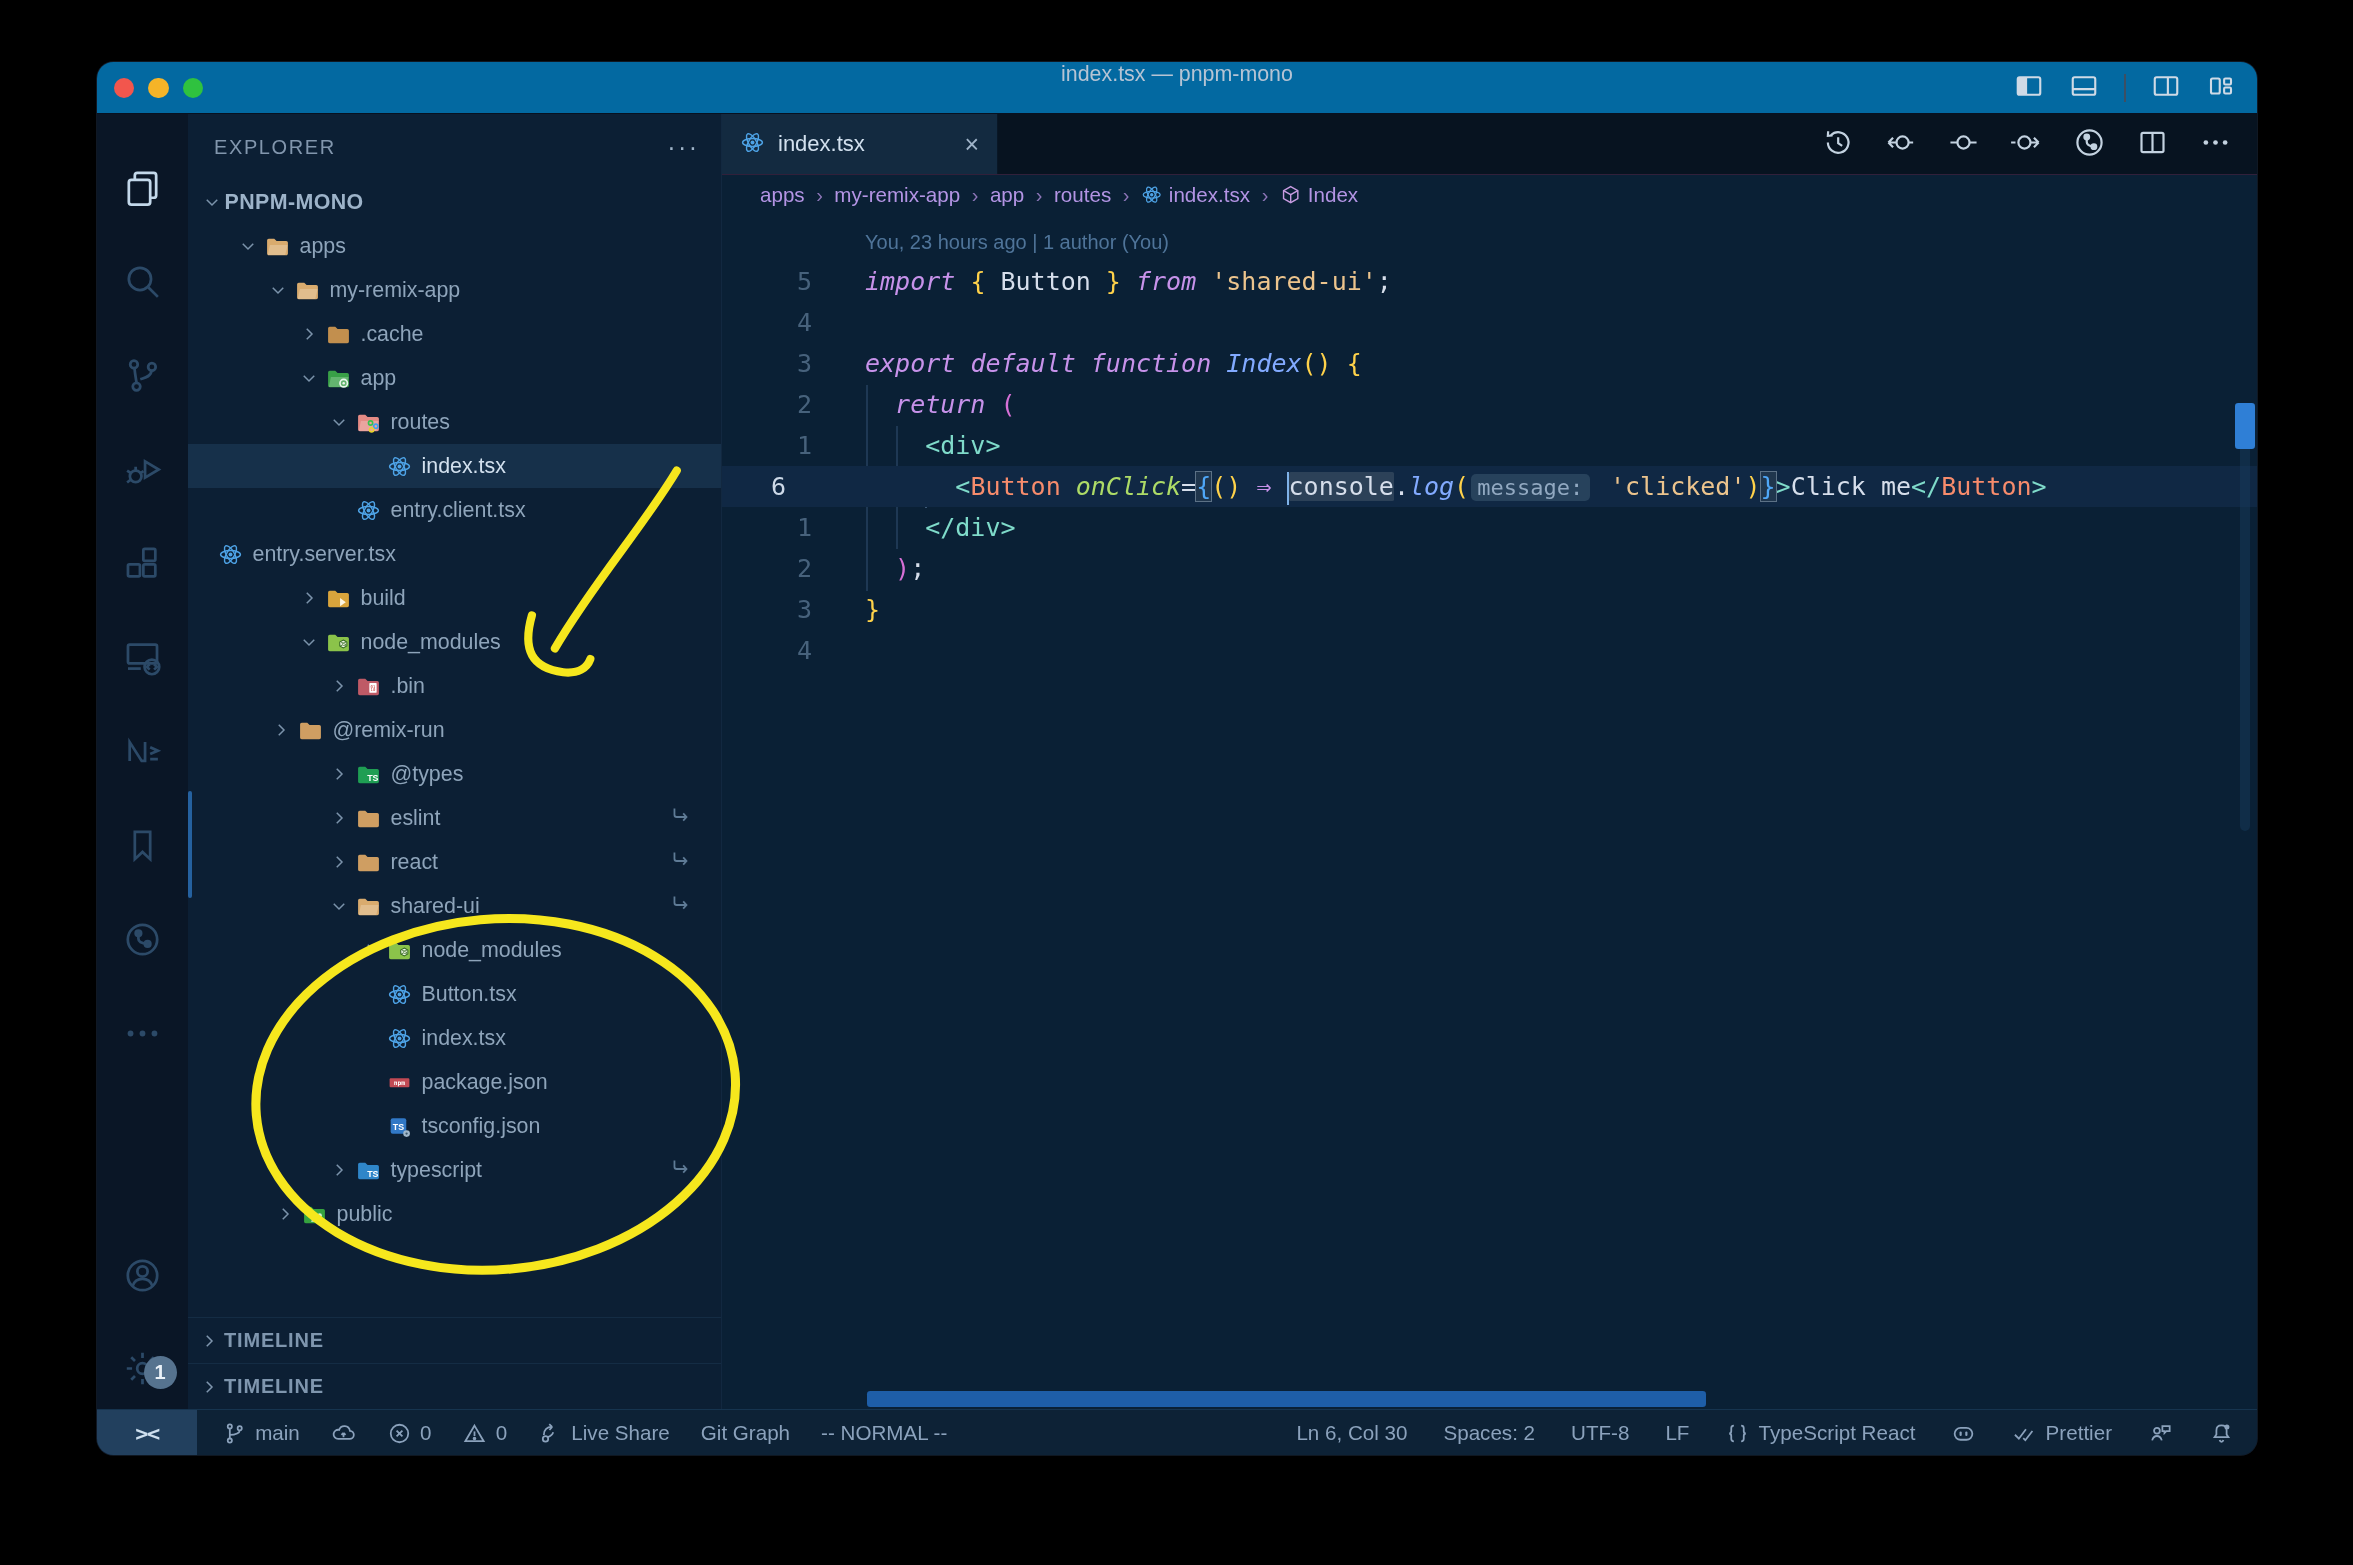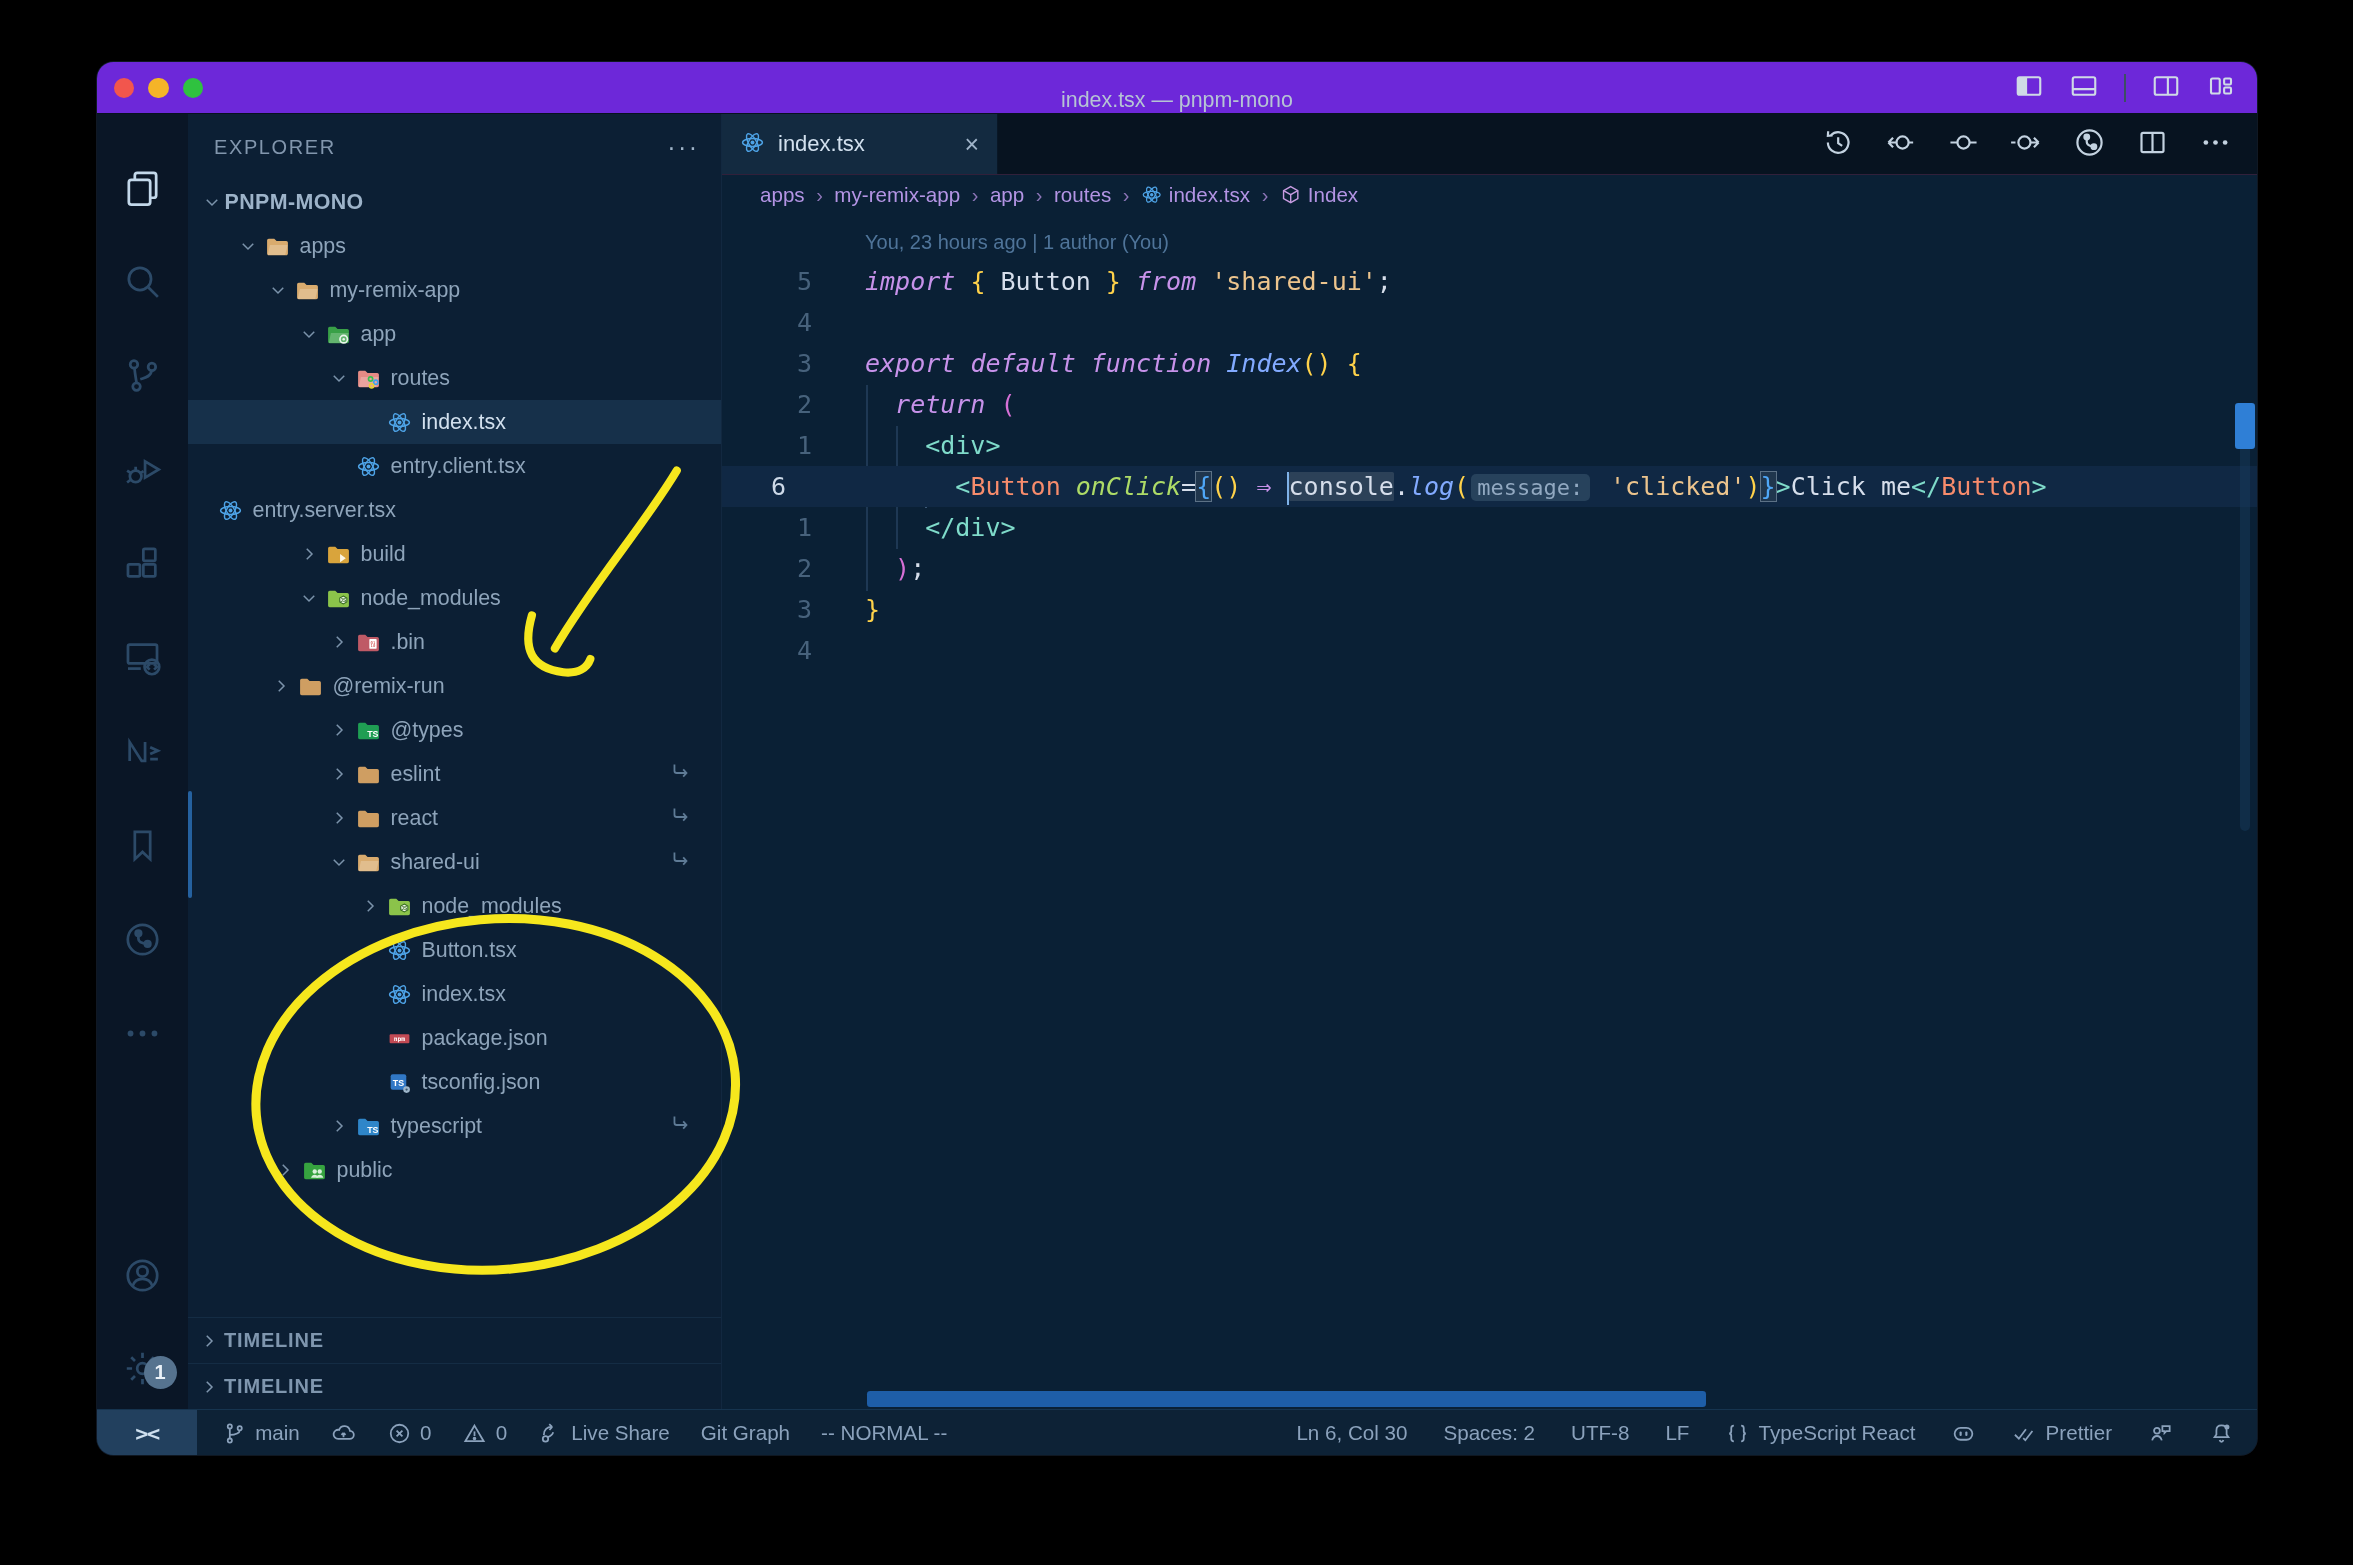--- a/index.html
+++ b/index.html
@@ -1,20 +1,20 @@
 <!DOCTYPE html>
 <html style="font-size:13px"><head>
 <meta charset="utf-8">
 <style>
   html,body{margin:0;padding:0;background:#000;width:2354px;height:1565px;overflow:hidden;
     font-family:"Liberation Sans",sans-serif;-webkit-font-smoothing:antialiased;}
   #window{position:absolute;left:97px;top:62px;width:2160px;height:1393px;background:#0a1a2c;
     border-radius:16.5px;overflow:hidden;box-shadow:0 0 0 0.8px #151f2d;}
   
-  .titlebar{height:51px;background:#6d28d9;position:relative;display:flex;align-items:flex-end;border-bottom:0.8px solid #081120;}
+  .titlebar{height:51px;background:#0369a1;position:relative;display:flex;align-items:flex-start;border-bottom:0.8px solid #081120;}
   .lights{position:absolute;left:16.5px;top:15.6px;display:flex;gap:14px;}
   .light{width:20.6px;height:20.6px;border-radius:50%;}
   .window-title{width:100%;text-align:center;color:#b6c4d4;font-size:21.4px;}
   .winicons{position:absolute;right:21.4px;top:0;height:51px;display:flex;gap:25px;align-items:center;color:#cfdae6;}
   .winicons svg{width:30px;height:30px;stroke:currentColor;fill:none;stroke-width:1.7;}
   .winsep{width:1.6px;height:28px;background:#3c4f63;}
   
   .main{display:flex;height:1295px;}
   .activitybar{width:91px;background:#0a1626;position:relative;flex:none;display:flex;flex-direction:column;align-items:center;padding-top:26px;gap:0;}
   .act{width:91px;height:94px;display:flex;align-items:center;justify-content:center;color:#2c4a68;position:relative;}
@@ -243,20 +243,33 @@
             </span>
             <span class="ficon">
               <svg viewBox="0 0 24 24">
                 <path d="M2 6.2c0-.9.7-1.6 1.6-1.6h5.3l2.2 2.2h9.3c.9 0 1.6.7 1.6 1.6v10.4c0 .9-.7 1.6-1.6 1.6H3.6c-.9 0-1.6-.7-1.6-1.6z" fill="#d9ab6e" stroke="none"></path>
                 <path d="M4.7 10.6h17.1l-2.4 9.6H2.7z" fill="#ffffff" opacity=".22" stroke="none"></path>
               </svg>
             </span>
             <span>my-remix-app</span>
           </div>
           <div class="row" style="padding-left: 108px;">
+            <span class="chev">
+              <svg viewBox="0 0 24 24">
+                <path d="M9 5l7 7-7 7"></path>
+              </svg>
+            </span>
+            <span class="ficon">
+              <svg viewBox="0 0 24 24">
+                <path d="M2 6.2c0-.9.7-1.6 1.6-1.6h5.3l2.2 2.2h9.3c.9 0 1.6.7 1.6 1.6v10.4c0 .9-.7 1.6-1.6 1.6H3.6c-.9 0-1.6-.7-1.6-1.6z" fill="#c28f4e" stroke="none"></path>
+              </svg>
+            </span>
+            <span>.cache</span>
+          </div>
+          <div class="row" style="padding-left: 108px;">
             <span class="chev open">
               <svg viewBox="0 0 24 24">
                 <path d="M9 5l7 7-7 7"></path>
               </svg>
             </span>
             <span class="ficon">
               <svg viewBox="0 0 24 24">
                 <path d="M2 6.2c0-.9.7-1.6 1.6-1.6h5.3l2.2 2.2h9.3c.9 0 1.6.7 1.6 1.6v10.4c0 .9-.7 1.6-1.6 1.6H3.6c-.9 0-1.6-.7-1.6-1.6z" fill="#39a047" stroke="none"></path>
                 <path d="M4.7 10.6h17.1l-2.4 9.6H2.7z" fill="#ffffff" opacity=".22" stroke="none"></path>
                 <circle cx="17" cy="16.5" r="3.6" fill="none" stroke="#eaf6ec" stroke-width="1.6"></circle>

